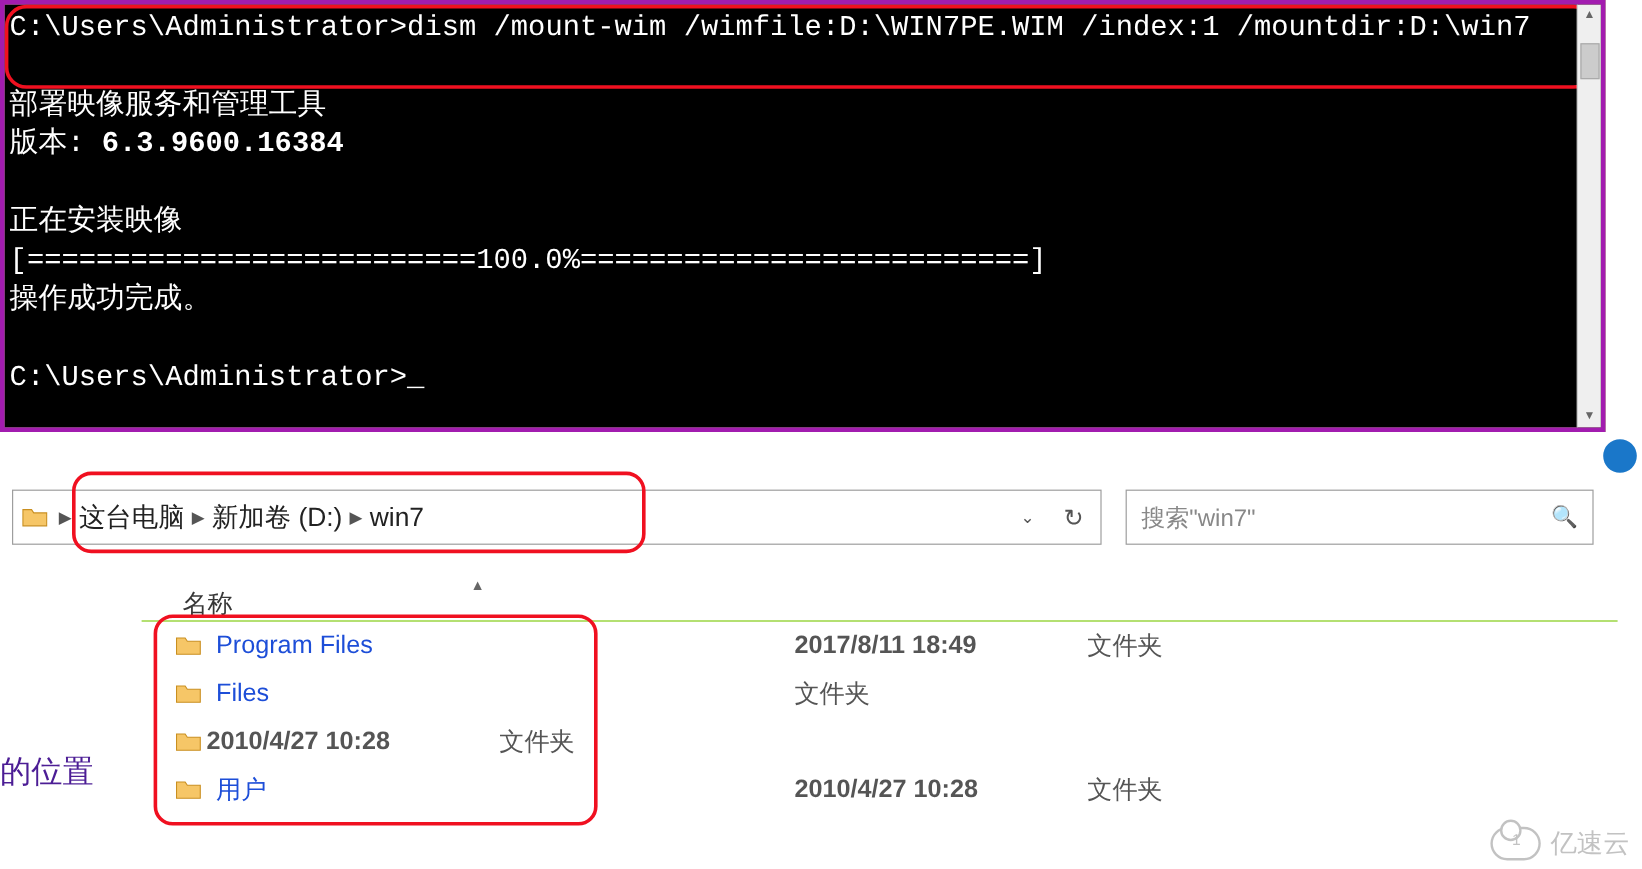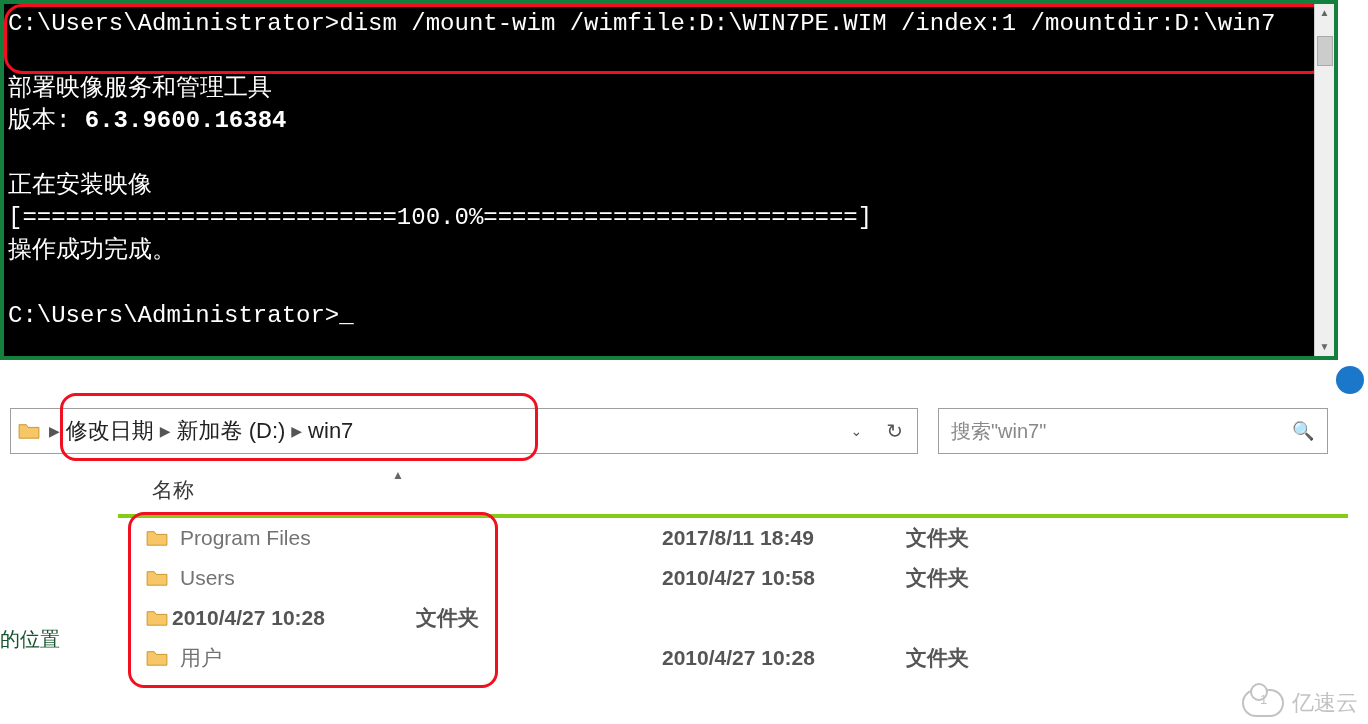--- a/index.html
+++ b/index.html
@@ -11,21 +11,21 @@
     overflow: hidden;
     position: relative;
   }
 
   
   .terminal-wrap {
     position: absolute;
     left: 0; top: 0;
     width: 1338px;
     height: 360px;
-    border: 4px solid #15803d;
+    border: 4px solid #a21caf;
     background: #bef264;
   }
   .terminal {
     width: 100%; height: 100%;
     background: #000;
     color: #fff;
     font-family: "Consolas", "Courier New", monospace;
     font-size: 24px;
     line-height: 1.35;
     padding: 4px 4px;
@@ -75,22 +75,22 @@
     right: 4px; top: 366px;
     width: 28px; height: 28px;
     border-radius: 50%;
     background: #1a77c9;
   }
 
   
   .leftcut {
     position: absolute;
     left: 0; top: 626px;
-    font-size: 20px;
-    color: #14532d;
+    font-size: 26px;
+    color: #4c1d95;
   }
 
   
   .addr-row {
     position: absolute;
     left: 10px; top: 408px;
     display: flex;
     align-items: center;
     gap: 20px;
   }
@@ -151,23 +151,23 @@
   }
 
   
   .list-area {
     position: absolute;
     left: 118px; top: 466px;
     width: 1230px;
   }
   .list-header {
     display: flex;
-    align-items: center;
+    align-items: flex-end;
     height: 52px;
-    border-bottom: 4px solid #84cc16;
+    border-bottom: 1px solid #84cc16;
     font-size: 21px;
     color: #373737;
     padding-left: 34px;
   }
   .col-name { width: 510px; position: relative; }
   .col-date { width: 244px; }
   .col-type { width: 232px; }
   .col-size { width: 160px; }
   .sort-ind {
     position: absolute;
@@ -179,23 +179,23 @@
   .list-rows { position: relative; }
   .row {
     display: flex;
     align-items: center;
     height: 40px;
     font-size: 21px;
     color: #444;
     padding-left: 24px;
   }
   .row .ico { width: 30px; display: flex; align-items: center; justify-content: center; }
-  .row .nm { width: 490px; padding-left: 8px; color: #737373; }
+  .row .nm { width: 490px; padding-left: 8px; color: #1d4ed8; }
   .row .dt { width: 244px; color: #555; font-weight: bold; }
-  .row .tp { width: 232px; color: #555; font-weight: bold; }
+  .row .tp { width: 232px; color: #555; }
   .row .sz { width: 160px; color: #555; }
 
   .hl-files {
     position: absolute;
     left: 10px; top: -6px;
     width: 370px;
     height: 176px;
     border: 3px solid #f01020;
     border-radius: 16px;
     pointer-events: none;
@@ -266,21 +266,21 @@
 
 <div class="addr-row">
   <div class="addr-bar">
     <div class="folder-ico">
       <svg class="folder-svg" viewBox="0 0 24 20">
           <path d="M1 3 h8 l2 3 h12 v12 h-22 z" fill="#f6c667" stroke="#c98f20"></path>
         </svg>
     </div>
     <div class="crumbs">
       <span class="crumb-sep">▶</span>
-      <span>修改日期</span>
+      <span>这台电脑</span>
       <span class="crumb-sep">▶</span>
       <span>新加卷 (D:)</span>
       <span class="crumb-sep">▶</span>
       <span>win7</span>
     </div>
     <div class="addr-right">
       <span class="chev">⌄</span>
       <span class="refresh">↻</span>
     </div>
     <div class="hl-crumbs"></div>
@@ -311,22 +311,21 @@
       <span class="dt">2017/8/11 18:49</span>
       <span class="tp">文件夹</span>
       <span class="sz"></span>
     </div>
     <div class="row">
       <span class="ico">
           <svg class="folder-svg" viewBox="0 0 24 20">
             <path d="M1 3 h8 l2 3 h12 v12 h-22 z" fill="#f6c667" stroke="#c98f20"></path>
           </svg>
         </span>
-      <span class="nm">Users</span>
-      <span class="dt">2010/4/27 10:58</span>
+      <span class="nm">Files</span>
       <span class="tp">文件夹</span>
       <span class="sz"></span>
     </div>
     <div class="row">
       <span class="ico">
           <svg class="folder-svg" viewBox="0 0 24 20">
             <path d="M1 3 h8 l2 3 h12 v12 h-22 z" fill="#f6c667" stroke="#c98f20"></path>
           </svg>
         </span>
       <span class="dt">2010/4/27 10:28</span>

